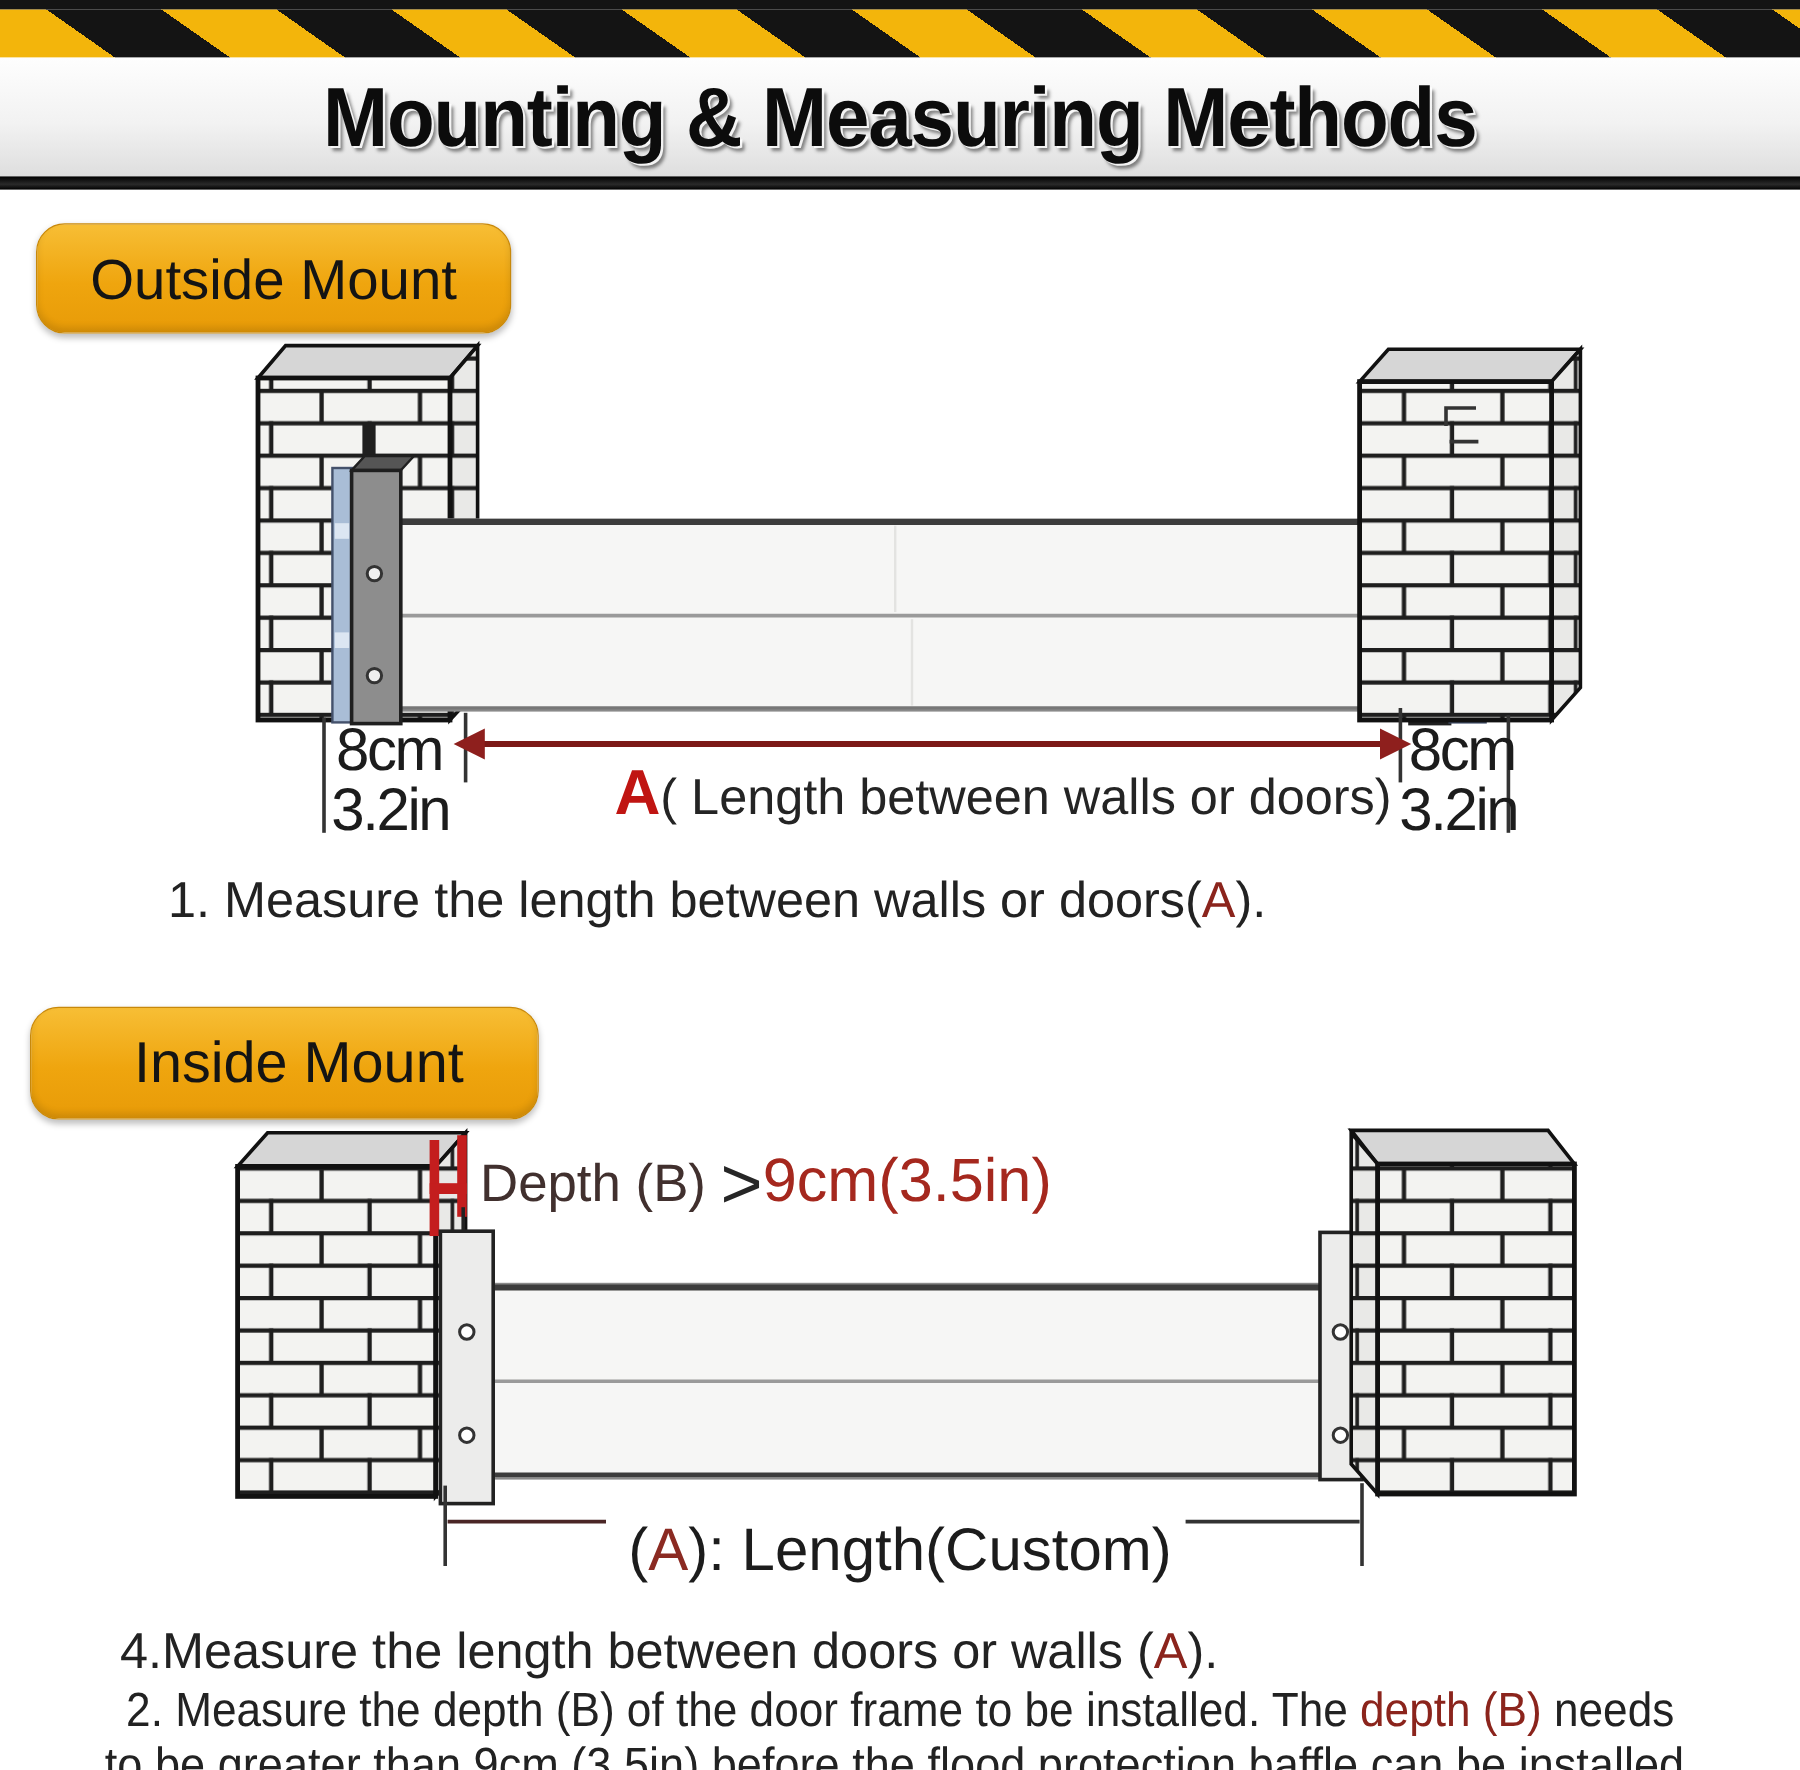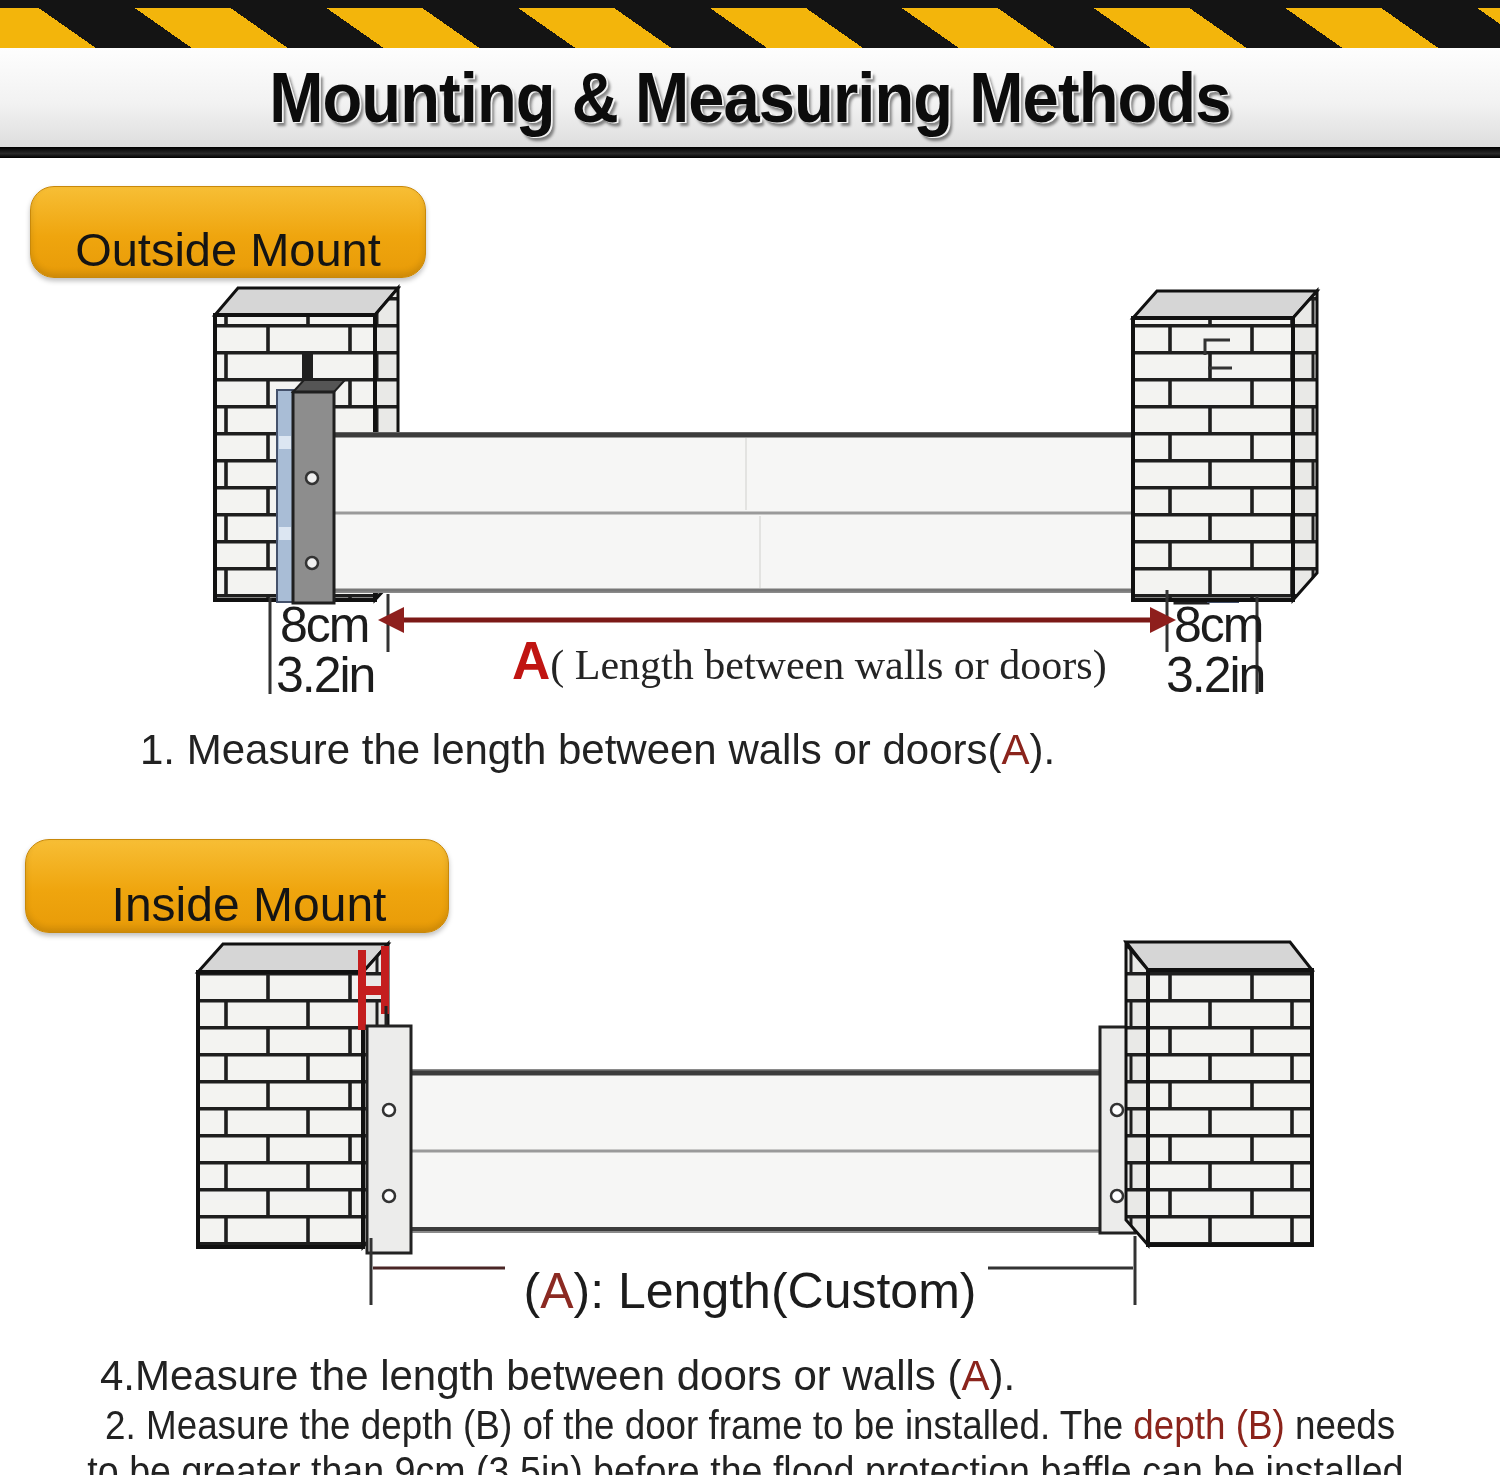--- a/index.html
+++ b/index.html
@@ -11,21 +11,21 @@
   .hazard{left:0;top:8px;width:1500px;height:40px;
     background:repeating-linear-gradient(35deg,#f3b50b 0 55px,#141414 55px 110px);}
   .titleband{left:0;top:48px;width:1500px;height:99px;
     background:linear-gradient(180deg,#fefefe 0%,#f2f2f2 55%,#dedede 100%);
     display:flex;align-items:center;justify-content:center;}
   .title{font-size:70px;font-weight:bold;color:#0c0c0c;letter-spacing:-1px;
     transform:scaleX(0.93);white-space:nowrap;
     text-shadow:2px 1px 0 rgba(255,255,255,0.9), 4px 4px 3px rgba(0,0,0,0.45);}
   .blackbar{left:0;top:147px;width:1500px;height:11px;
     background:linear-gradient(180deg,#000 0%,#2a2a2a 60%,#000 100%);}
-  .badge{position:absolute;border-radius:24px;display:flex;align-items:flex-end;justify-content:center;
+  .badge{position:absolute;border-radius:24px;display:flex;align-items:center;justify-content:center;
     background:linear-gradient(180deg,#f7be35 0%,#efa50e 55%,#e89b08 100%);
     border:1px solid #c8880a;box-shadow:0 3px 5px rgba(0,0,0,0.25), inset 0 -4px 6px rgba(0,0,0,0.12);
     color:#141414;}
   .badge-outside{left:30px;top:186px;width:394px;height:90px;font-size:47px;}
   .badge-inside{left:25px;top:839px;width:398px;height:92px;font-size:48px;padding-left:24px;}
   .dimnum{font-size:50px;letter-spacing:-2px;color:#1c1c1c;}
   .step{font-size:42px;color:#222222;}
   .red{color:#9c2a1e;}
   .darkred{color:#8b241c;}
   .fitline{display:inline-block;white-space:nowrap;}
@@ -171,27 +171,30 @@
       </g>
     </g>
   </svg>
 
   <div class="t dimnum" style="left:280px;top:596px;">8cm</div>
   <div class="t dimnum" style="left:276px;top:646px;">3.2in</div>
   <div class="t dimnum" style="left:1174px;top:596px;">8cm</div>
   <div class="t dimnum" style="left:1166px;top:646px;">3.2in</div>
 
   <div class="t" style="left:512px;top:630px;">
-    <span style="font-size:53px;font-weight:bold;color:#c01512;">A</span><span style="font-size:42px;color:#242424;font-family:Liberation Serif, serif;">( Length between walls or doors)</span>
+    <span style="font-size:53px;font-weight:bold;color:#c01512;">A</span><span style="font-size:42px;color:#242424;">( Length between walls or doors)</span>
   </div>
 
   <div class="t step" style="left:140px;top:726px;">
     <span>1. Measure the length between walls or doors(</span><span class="darkred">A</span><span>).</span>
   </div>
 
+  <div class="t" style="left:400px;top:952px;">
+    <span style="font-size:44px;color:#41302e;">Depth (B) </span><span style="font-size:60px;color:#262626;vertical-align:-6px;">&gt;</span><span style="font-size:51px;color:#a5281e;">9cm(3.5in)</span>
+  </div>
 
   <div class="t" style="left:470px;top:1262px;width:560px;text-align:center;font-size:50px;color:#1c1c1c;">
     <span>(</span><span style="color:#8b2a22;">A</span><span>): Length(Custom)</span>
   </div>
 
   <div class="t step" style="left:100px;top:1352px;">
     <span>4.Measure the length between doors or walls (</span><span class="darkred">A</span><span>).</span>
   </div>
 
   <div class="t" style="left:45px;top:1402px;width:1410px;text-align:center;font-size:40px;color:#222;line-height:1.16;white-space:normal;">

